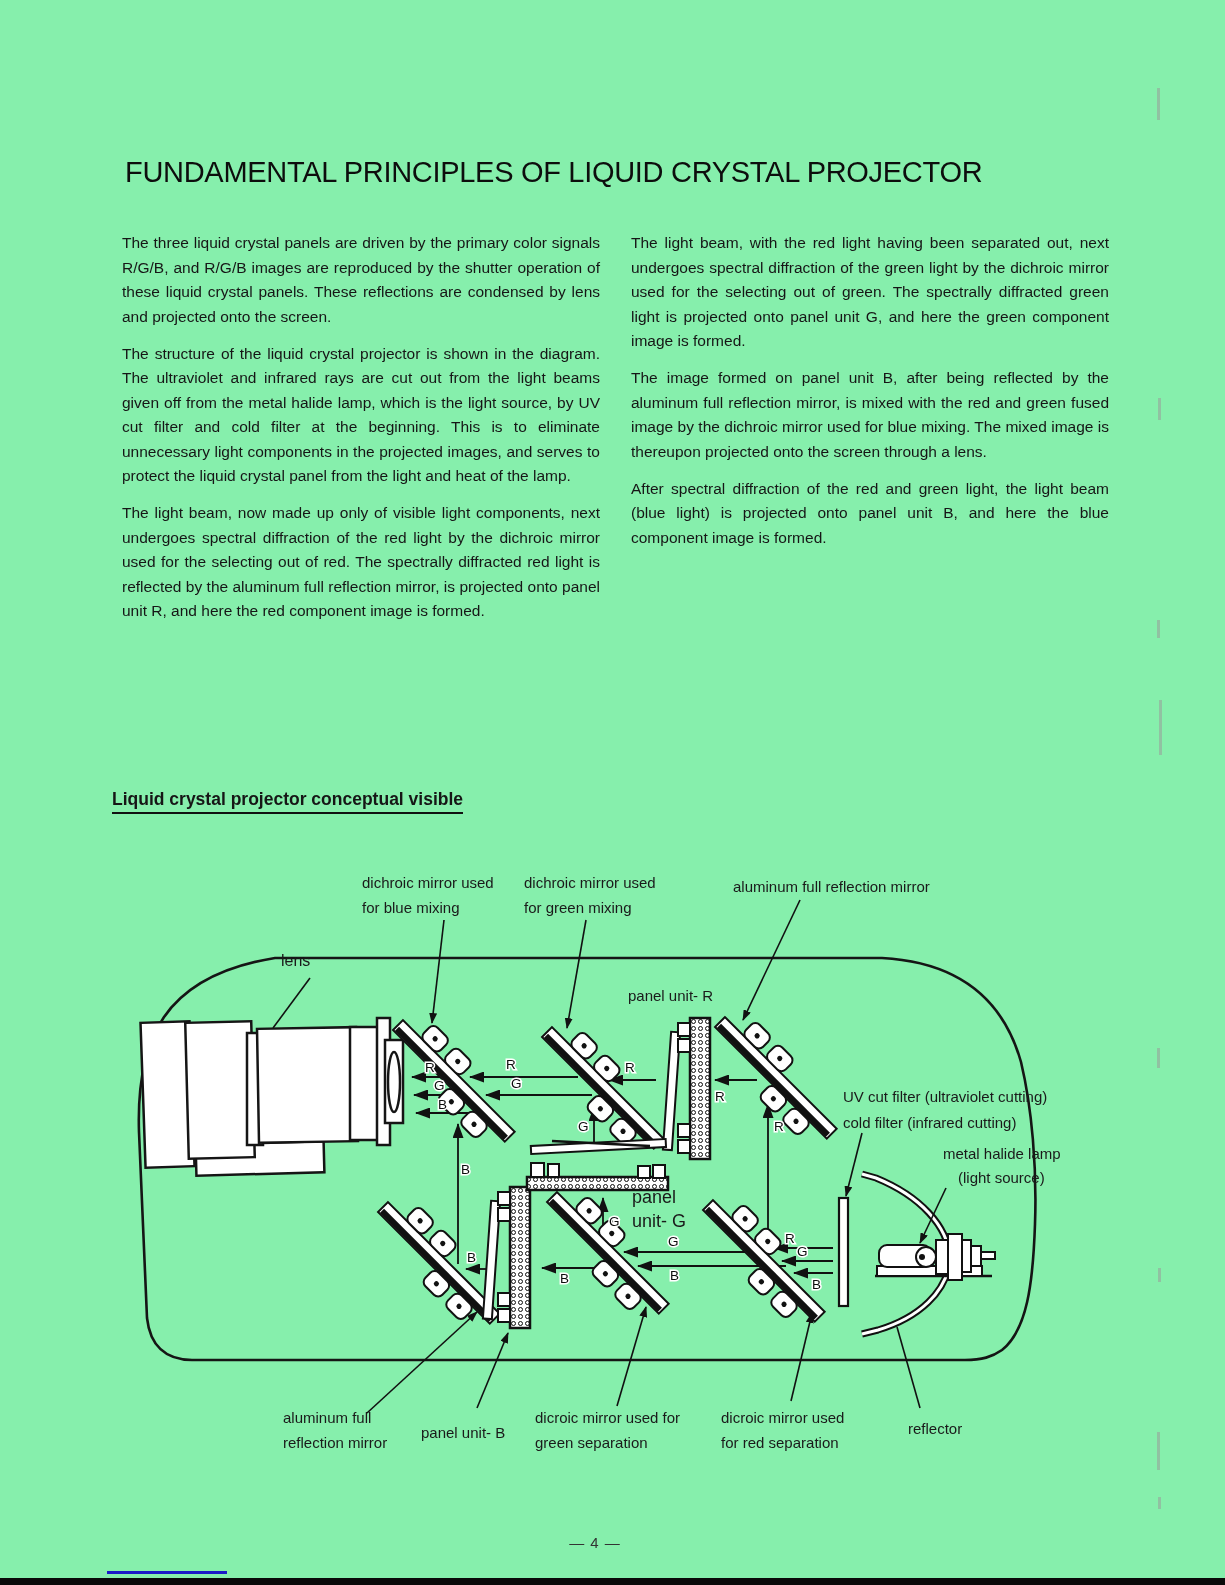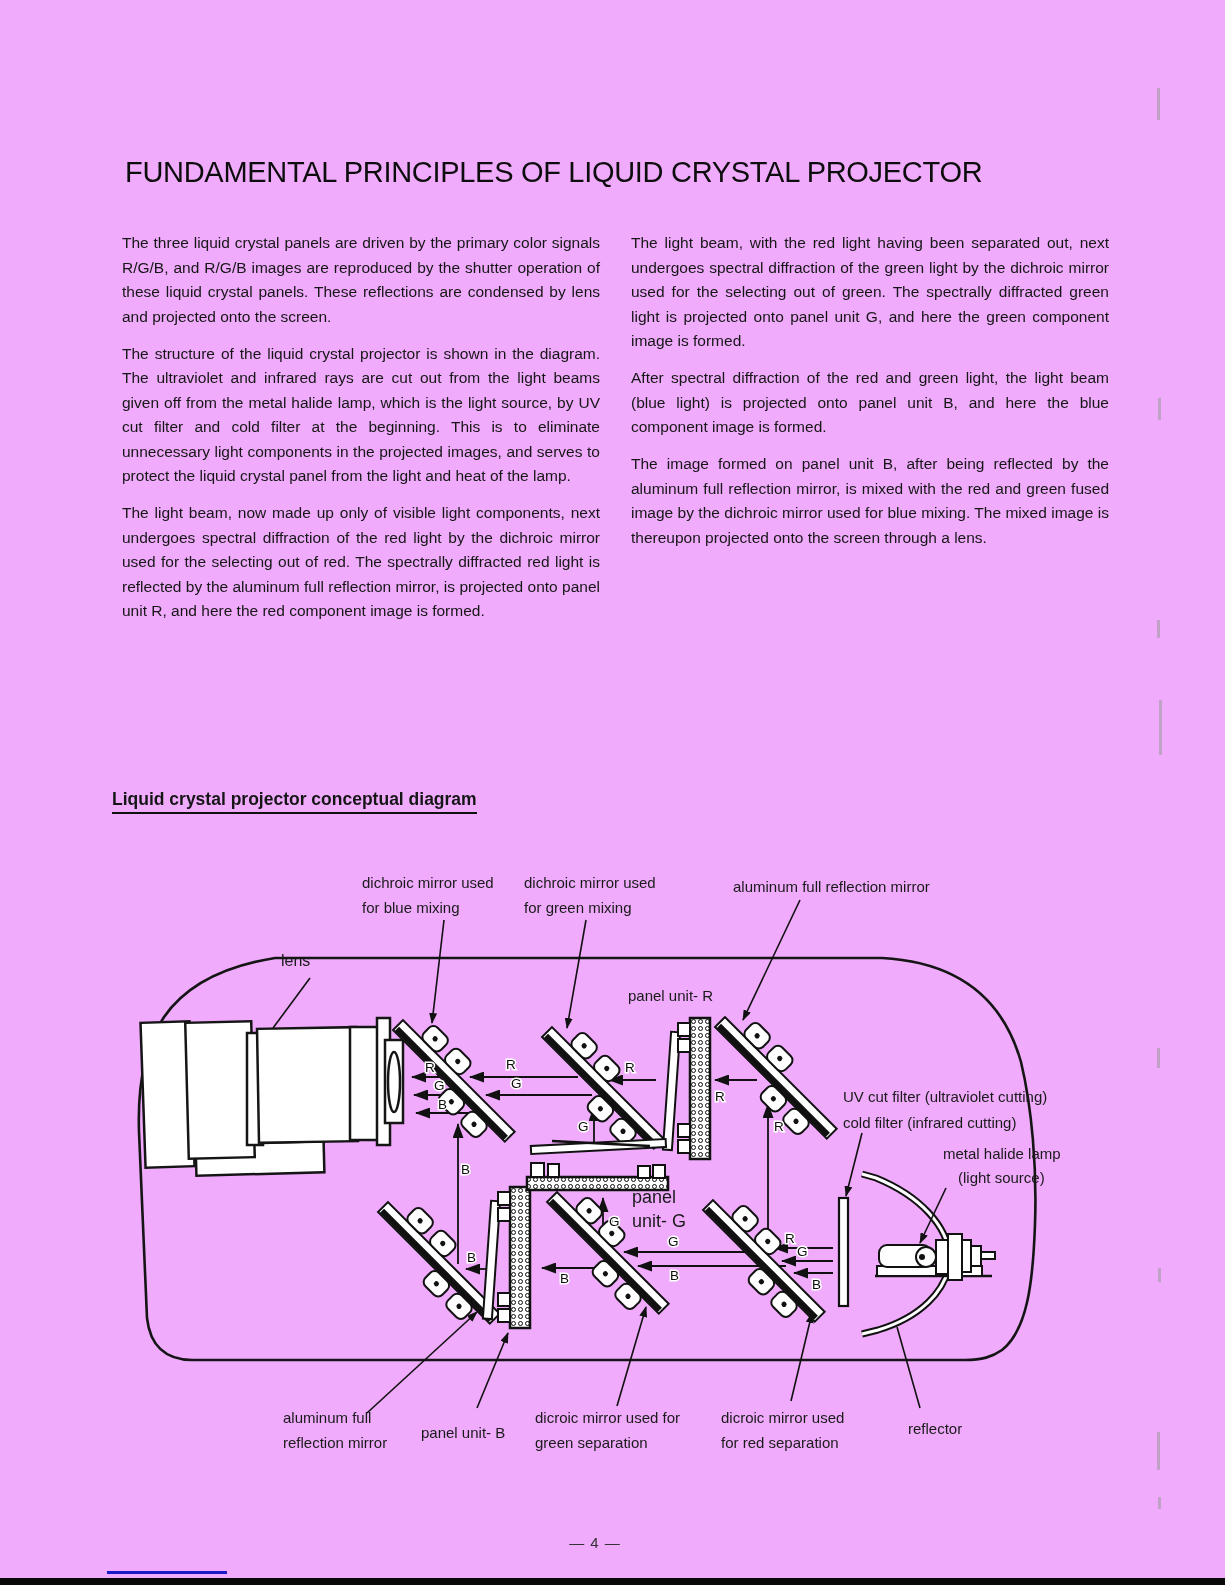--- a/index.html
+++ b/index.html
@@ -1,17 +1,17 @@
 <!DOCTYPE html>
 <html><head>
 <meta charset="utf-8">
 <style>
   html,body { margin:0; padding:0; background:#ffffff; }
   .page {
-    position:relative; width:1225px; height:1585px; background:#f0abfc;
+    position:relative; width:1225px; height:1585px; background:#86efac;
     font-family:"Liberation Sans", sans-serif; color:#161616; overflow:hidden;
   }
   .title {
     position:absolute; left:125px; top:156px;
     font-size:29px; font-weight:400; letter-spacing:-0.3px; white-space:nowrap;
     color:#0d0d0d;
   }
   .col {
     position:absolute; top:231px; width:478px;
     font-size:15.5px; line-height:24.5px; text-align:justify;
@@ -44,25 +44,25 @@
   <div class="title">FUNDAMENTAL PRINCIPLES OF LIQUID CRYSTAL PROJECTOR</div>
 
   <div class="col col-left">
     <p>The three liquid crystal panels are driven by the primary color signals R/G/B, and R/G/B images are reproduced by the shutter operation of these liquid crystal panels. These reflections are condensed by lens and projected onto the screen.</p>
     <p>The structure of the liquid crystal projector is shown in the diagram. The ultraviolet and infrared rays are cut out from the light beams given off from the metal halide lamp, which is the light source, by UV cut filter and cold filter at the beginning. This is to eliminate unnecessary light components in the projected images, and serves to protect the liquid crystal panel from the light and heat of the lamp.</p>
     <p>The light beam, now made up only of visible light components, next undergoes spectral diffraction of the red light by the dichroic mirror used for the selecting out of red. The spectrally diffracted red light is reflected by the aluminum full reflection mirror, is projected onto panel unit R, and here the red component image is formed.</p>
   </div>
 
   <div class="col col-right">
     <p>The light beam, with the red light having been separated out, next undergoes spectral diffraction of the green light by the dichroic mirror used for the selecting out of green. The spectrally diffracted green light is projected onto panel unit G, and here the green component image is formed.</p>
+    <p>The image formed on panel unit B, after being reflected by the aluminum full reflection mirror, is mixed with the red and green fused image by the dichroic mirror used for blue mixing. The mixed image is thereupon projected onto the screen through a lens.</p>
     <p>After spectral diffraction of the red and green light, the light beam (blue light) is projected onto panel unit B, and here the blue component image is formed.</p>
-    <p>The image formed on panel unit B, after being reflected by the aluminum full reflection mirror, is mixed with the red and green fused image by the dichroic mirror used for blue mixing. The mixed image is thereupon projected onto the screen through a lens.</p>
   </div>
 
-  <div class="section-heading">Liquid crystal projector conceptual diagram</div>
+  <div class="section-heading">Liquid crystal projector conceptual visible</div>
 
   <svg class="diagram-svg" viewBox="0 845 1225 620">
     <defs>
       <pattern id="dots" width="7" height="7" patternUnits="userSpaceOnUse">
         <rect width="7" height="7" fill="#fff"></rect>
         <circle cx="3.5" cy="3.5" r="2" fill="none" stroke="#111" stroke-width="1"></circle>
       </pattern>
       <marker id="ab" markerWidth="15" markerHeight="11" refX="14" refY="5.5" orient="auto" markerUnits="userSpaceOnUse">
         <path d="M0,0 L15,5.5 L0,11 Z" fill="#111"></path>
       </marker>

